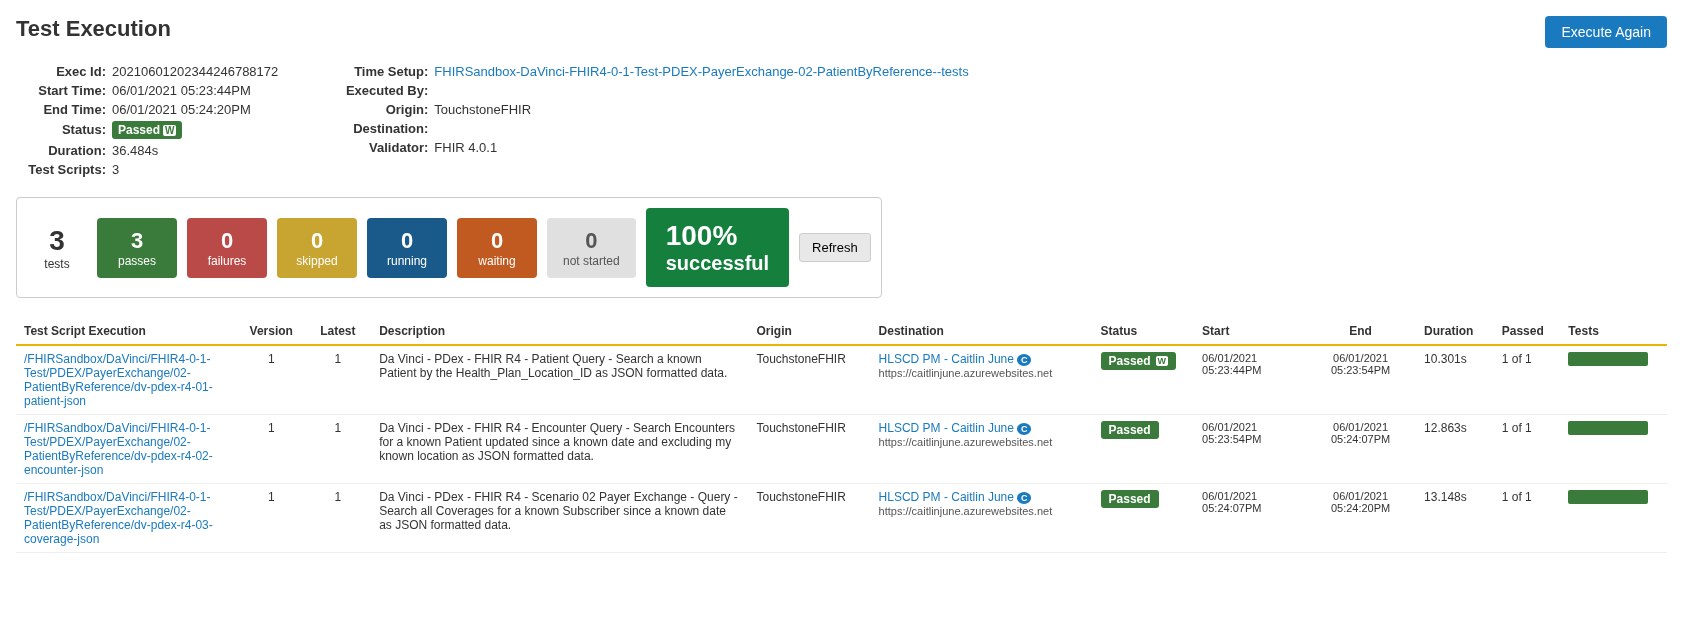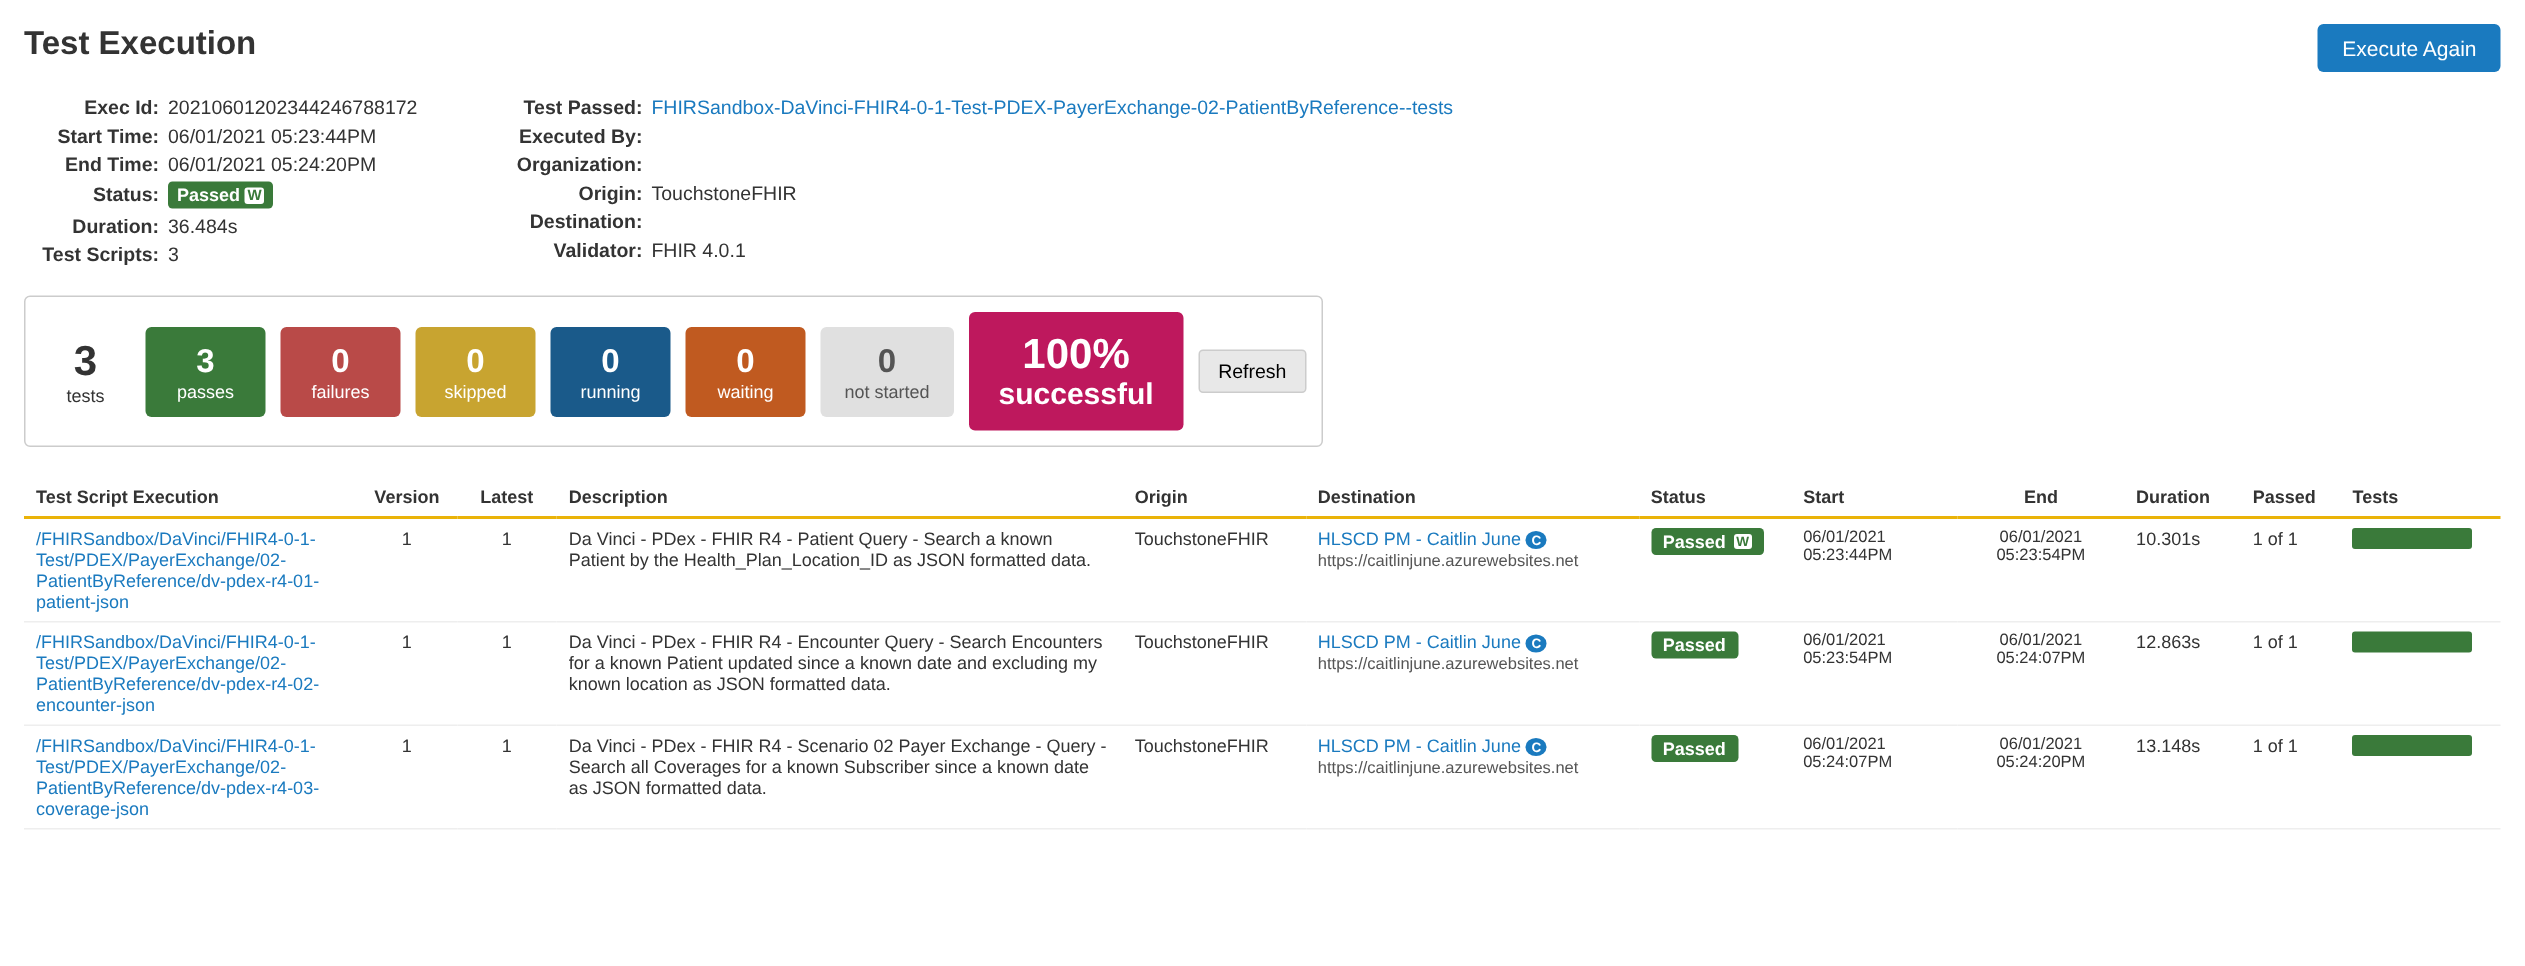--- a/index.html
+++ b/index.html
@@ -24,21 +24,21 @@
     .total-tests .lbl { font-size: 12px; }
     .stat-box { border-radius: 4px; color: #fff; text-align: center; padding: 10px 16px; min-width: 80px; }
     .stat-box .num { font-size: 22px; font-weight: bold; }
     .stat-box .lbl { font-size: 12px; }
     .stat-passes { background: #3a7a3a; }
     .stat-failures { background: #b94a48; }
     .stat-skipped { background: #c8a430; }
     .stat-running { background: #1a5a8a; }
     .stat-waiting { background: #c05a20; }
     .stat-notstarted { background: #e0e0e0; color: #555; }
-    .success-box { background: #be185d; color: #fff; text-align: center; padding: 12px 20px; border-radius: 4px; min-width: 120px; }
+    .success-box { background: #15803d; color: #fff; text-align: left; padding: 12px 20px; border-radius: 4px; min-width: 120px; }
     .success-box .pct { font-size: 28px; font-weight: bold; }
     .success-box .lbl { font-size: 20px; font-weight: bold; }
     .refresh-btn { background: #e8e8e8; border: 1px solid #ccc; padding: 6px 12px; cursor: pointer; border-radius: 3px; font-size: 13px; }
 
     .table-section { width: 100%; }
     table { width: 100%; border-collapse: collapse; font-size: 12px; }
     th { text-align: left; font-weight: bold; padding: 6px 8px; border-bottom: 2px solid #eab308; background: #fff; }
     td { padding: 6px 8px; vertical-align: top; border-bottom: 1px solid #eee; }
     .col-script { width: 200px; }
     .col-version { width: 60px; text-align: center; }
@@ -91,29 +91,25 @@
       <span class="meta-value">36.484s</span>
     </div>
     <div class="meta-row">
       <span class="meta-label">Test Scripts:</span>
       <span class="meta-value">3</span>
     </div>
   </div>
 
   <div class="meta-right">
     <div class="meta-row">
-      <span class="meta-label">Test Passed:</span>
+      <span class="meta-label">Time Setup:</span>
       <a class="meta-link" href="#">FHIRSandbox-DaVinci-FHIR4-0-1-Test-PDEX-PayerExchange-02-PatientByReference--tests</a>
     </div>
     <div class="meta-row">
       <span class="meta-label">Executed By:</span>
-      <span class="meta-value"></span>
-    </div>
-    <div class="meta-row">
-      <span class="meta-label">Organization:</span>
       <span class="meta-value"></span>
     </div>
     <div class="meta-row">
       <span class="meta-label">Origin:</span>
       <span class="meta-value">TouchstoneFHIR</span>
     </div>
     <div class="meta-row">
       <span class="meta-label">Destination:</span>
       <span class="meta-value"></span>
     </div>

